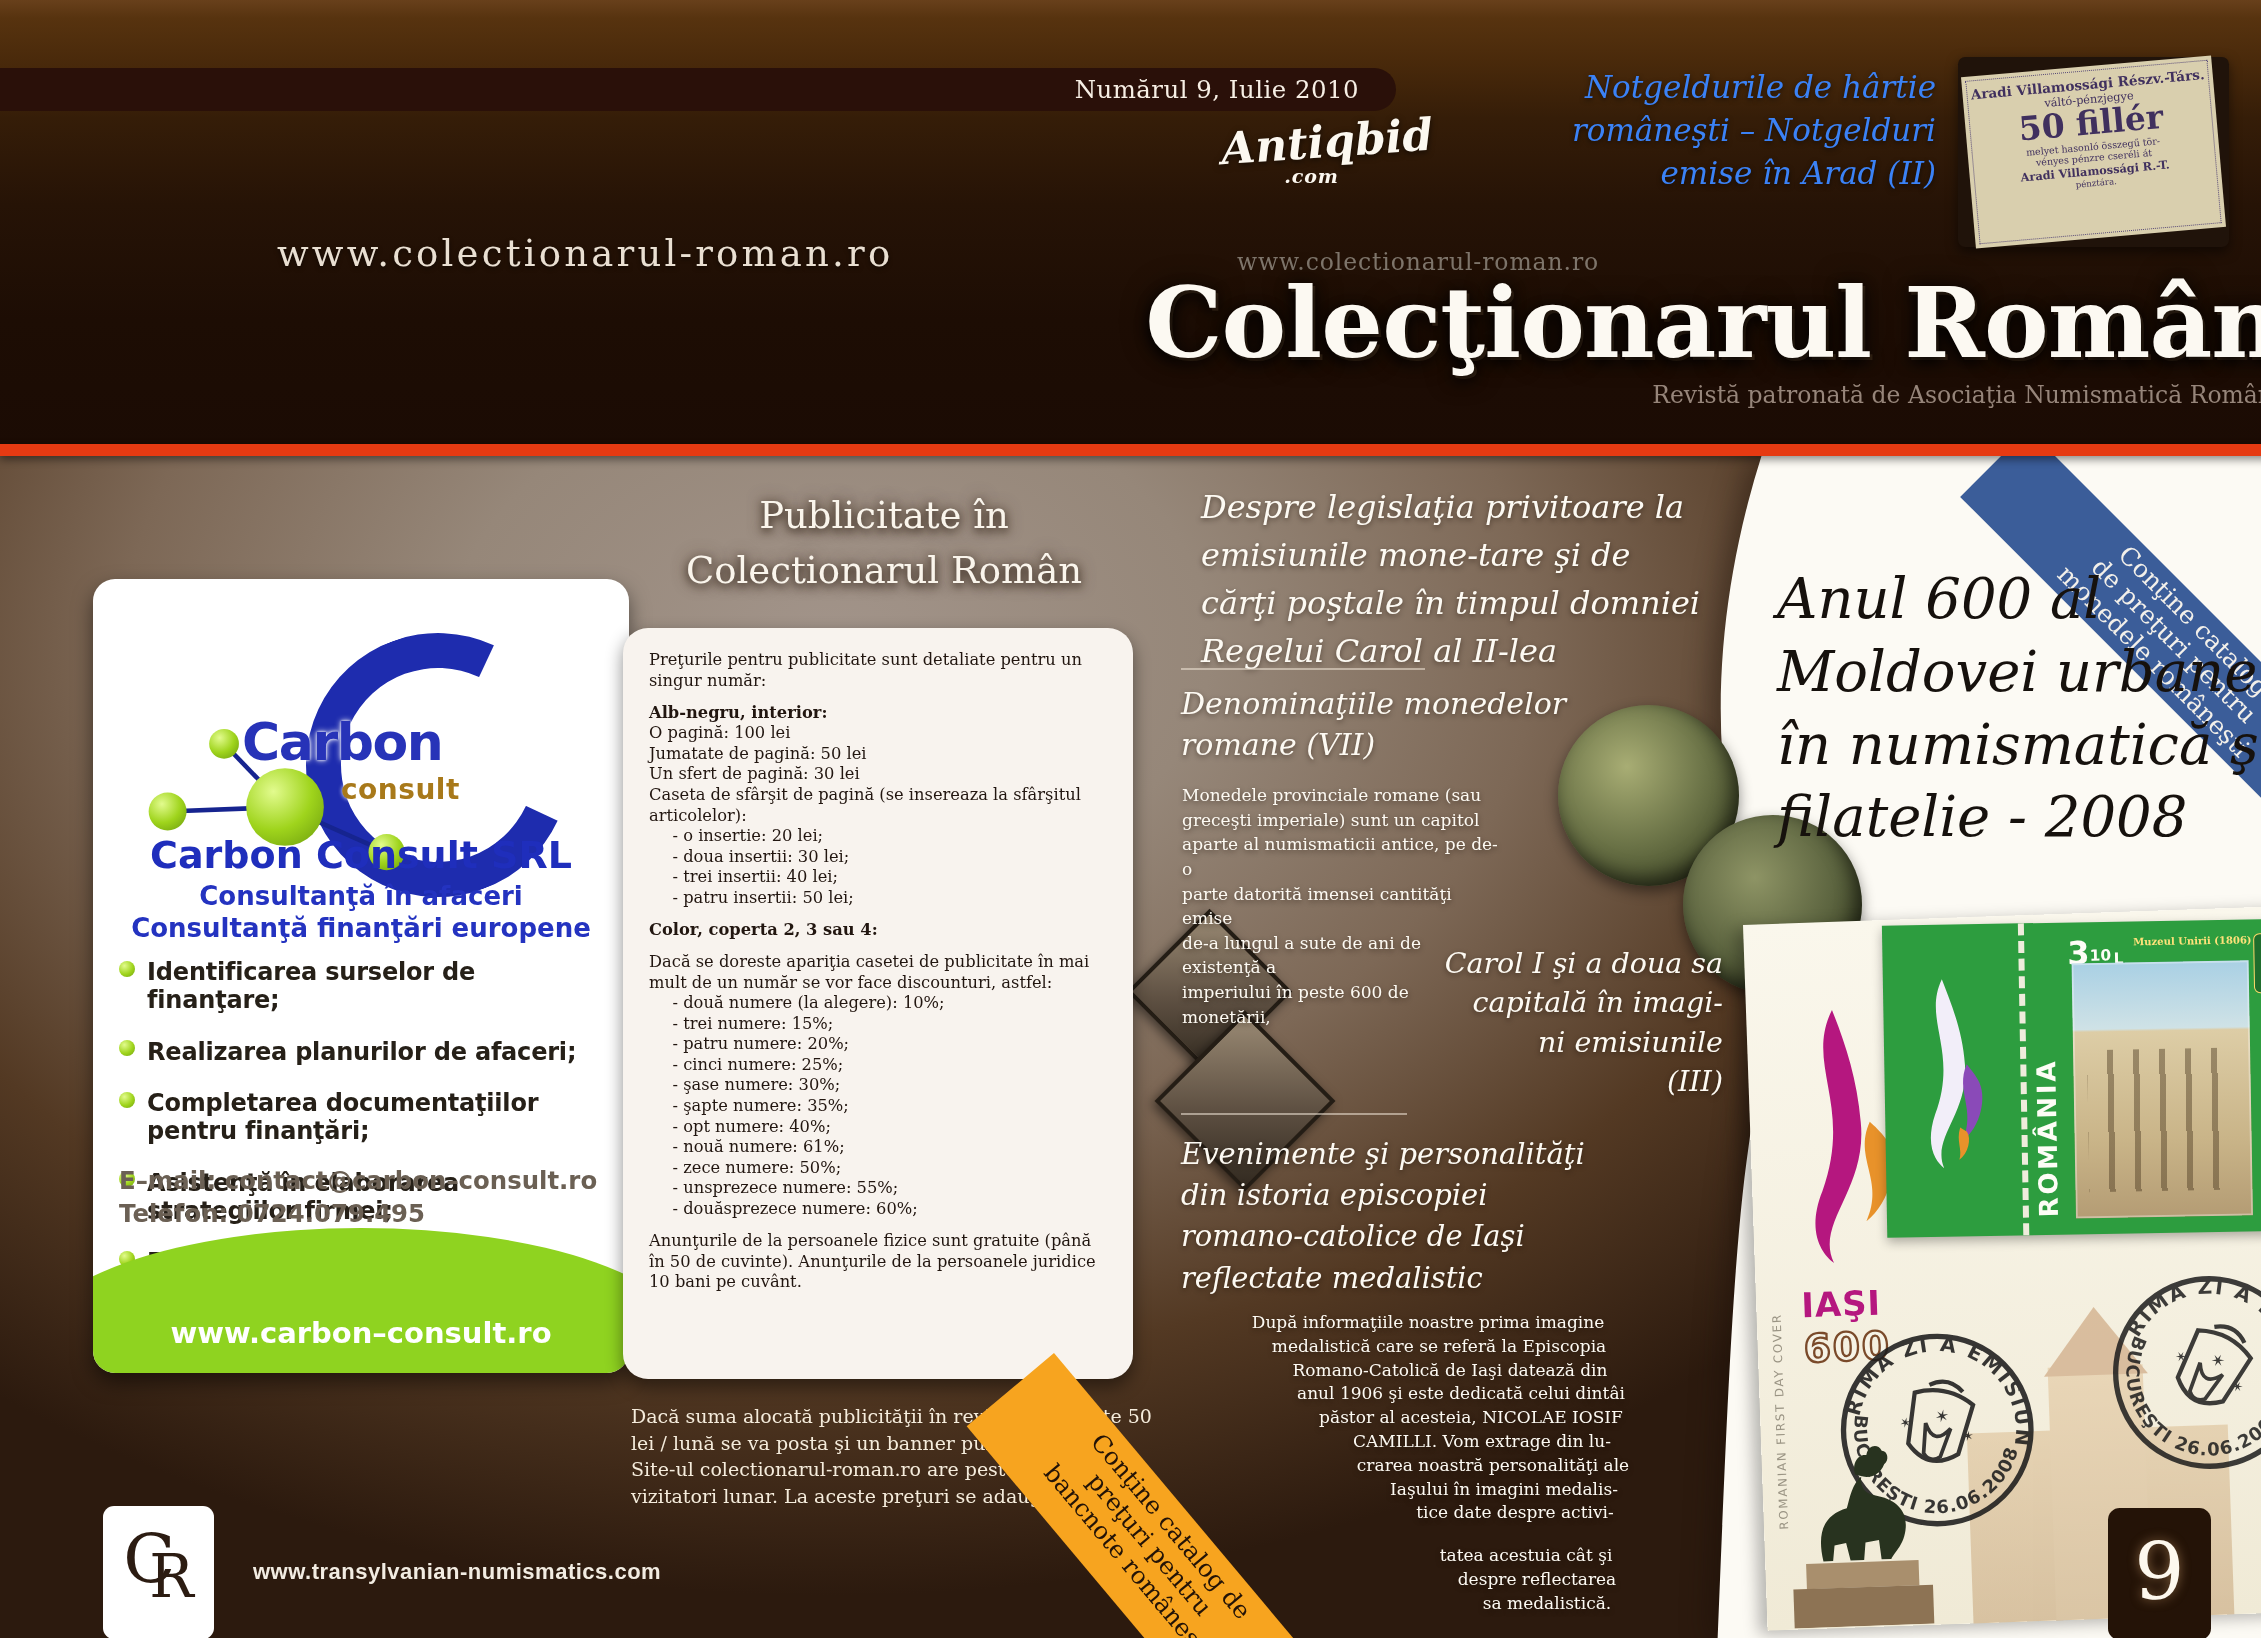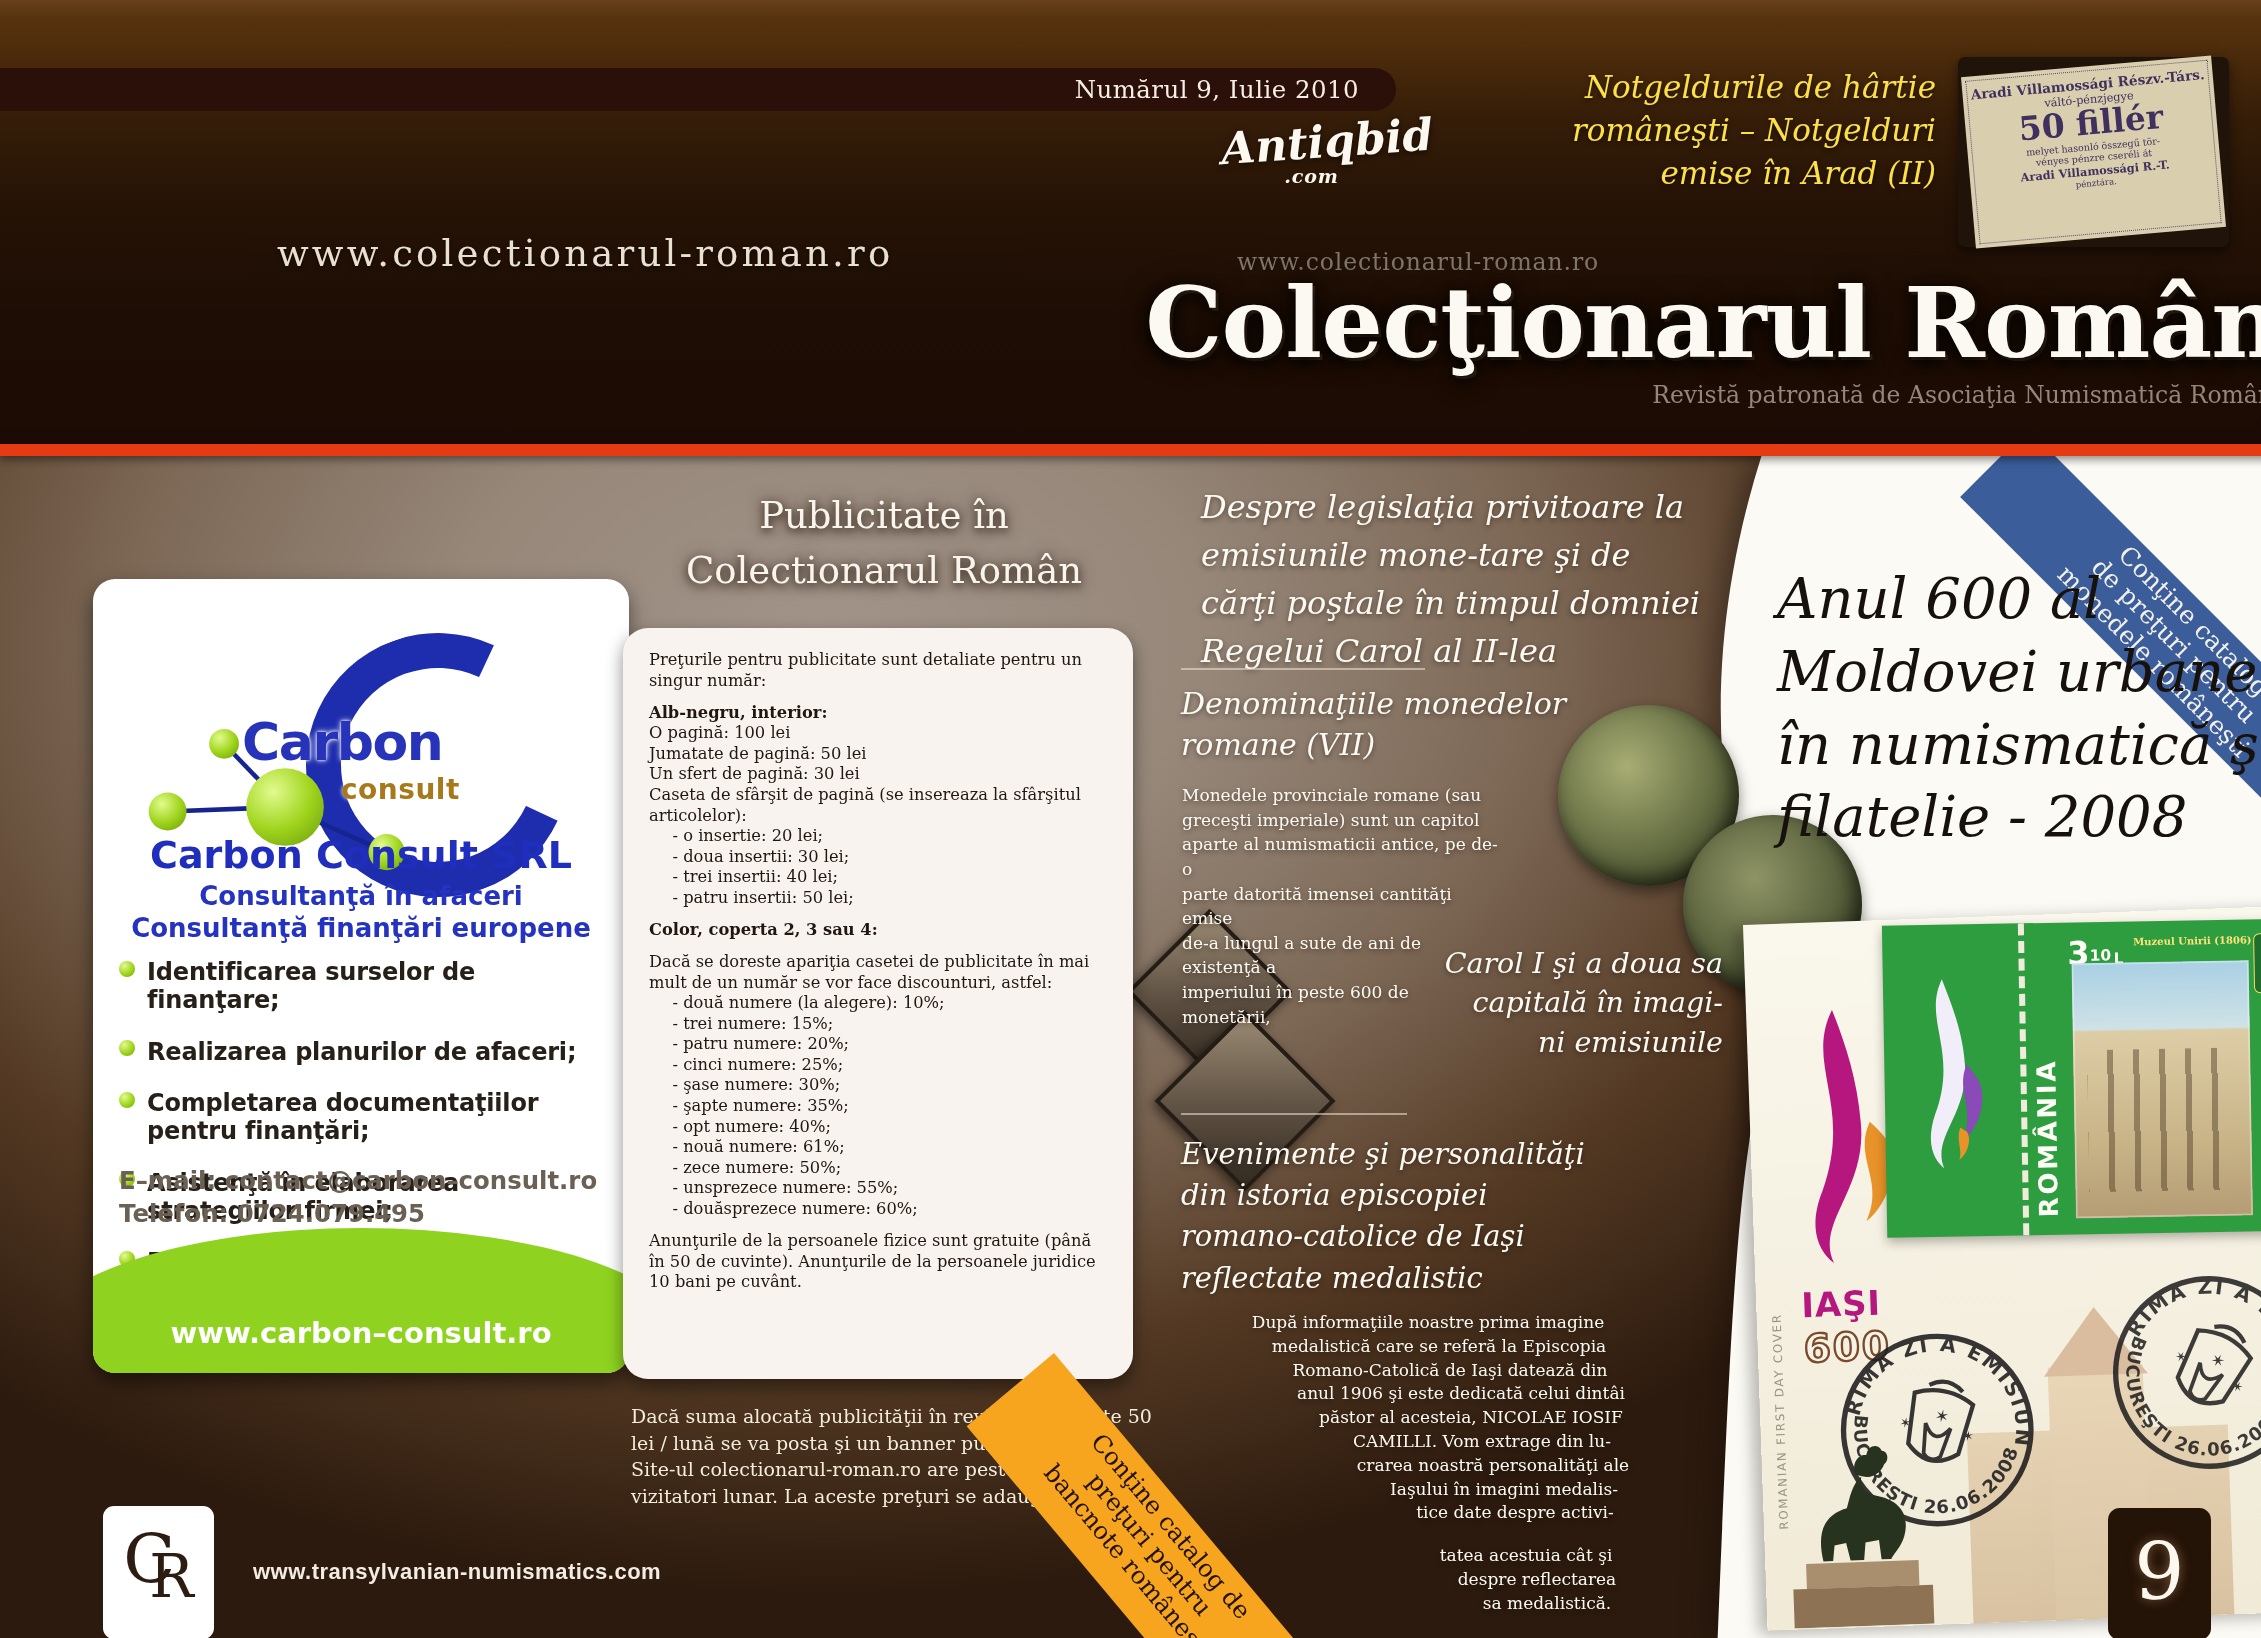--- a/index.html
+++ b/index.html
@@ -12,21 +12,21 @@
     background:linear-gradient(180deg,#68401b 0%,#57330f 4%,#4a2a0b 13%,#351d08 26%,#261306 45%,#1d0d04 70%,#1b0b04 100%);}
   .issue-band{left:0;top:68px;width:1396px;height:43px;background:#2a1009;
     border-radius:0 22px 22px 0;z-index:7;}
   .issue-band span{display:block;text-align:right;padding-right:37px;line-height:43px;
     font-size:24.4px;color:#f7efe5;letter-spacing:0.5px;}
   .antiqbid{left:1221px;top:117px;width:181px;text-align:center;z-index:7;color:#fcf8f0;}
   .antiqbid .script{font-size:44px;font-style:italic;font-weight:bold;display:block;
     transform:rotate(-4deg);text-shadow:0 1.8px 6.3px rgba(0,0,0,.6);}
   .antiqbid .tld{font-size:19px;font-style:italic;font-weight:bold;display:block;margin-top:-2.7px;letter-spacing:0.9px;}
   .headline{left:1529px;top:66px;width:407px;text-align:right;z-index:7;
-    font-size:31px;font-style:italic;color:#fde047;line-height:1.38;
+    font-size:31px;font-style:italic;color:#3b82f6;line-height:1.38;
     text-shadow:0 1.8px 5.4px rgba(0,0,0,.55);}
   .notgeld{left:1958px;top:57px;width:271px;height:190px;background:#20130a;border-radius:7.2px;
     z-index:7;box-shadow:0 4.5px 11.8px rgba(0,0,0,.5);}
   .notgeld .paper{position:absolute;left:10px;top:9px;right:10px;bottom:9px;background:#d9cfae;
     color:#40305e;text-align:center;transform:rotate(-5deg);overflow:hidden;
     outline:1.8px dotted #584a78;outline-offset:-5.4px;padding-top:10px;box-sizing:border-box;}
   .notgeld .l1{font-size:13.6px;font-weight:bold;}
   .notgeld .l2{font-size:11.3px;margin-top:0.9px;}
   .notgeld .val{font-size:33px;font-weight:bold;line-height:1.05;}
   .notgeld .l3,.notgeld .l4{font-size:9.5px;}
@@ -343,20 +343,21 @@
       <div>imperiului în peste 600 de monetării,</div>
     </div>
   <div class="abs coin coin1"></div>
   <div class="abs coin coin2"></div>
   <div class="abs medal medal1"></div>
   <div class="abs medal medal2"></div>
   <div class="abs art a3-title">
       <div>Carol I şi a doua sa</div>
       <div>capitală în imagi-</div>
       <div>ni emisiunile</div>
+      <div>(III)</div>
     </div>
   <div class="abs divider div2"></div>
   <div class="abs art a4-title">
       <div>Evenimente şi personalităţi</div>
       <div>din istoria episcopiei</div>
       <div>romano-catolice de Iaşi</div>
       <div>reflectate medalistic</div>
     </div>
   <div class="abs art a4-body">
       <div>După informaţiile noastre prima imagine</div>

